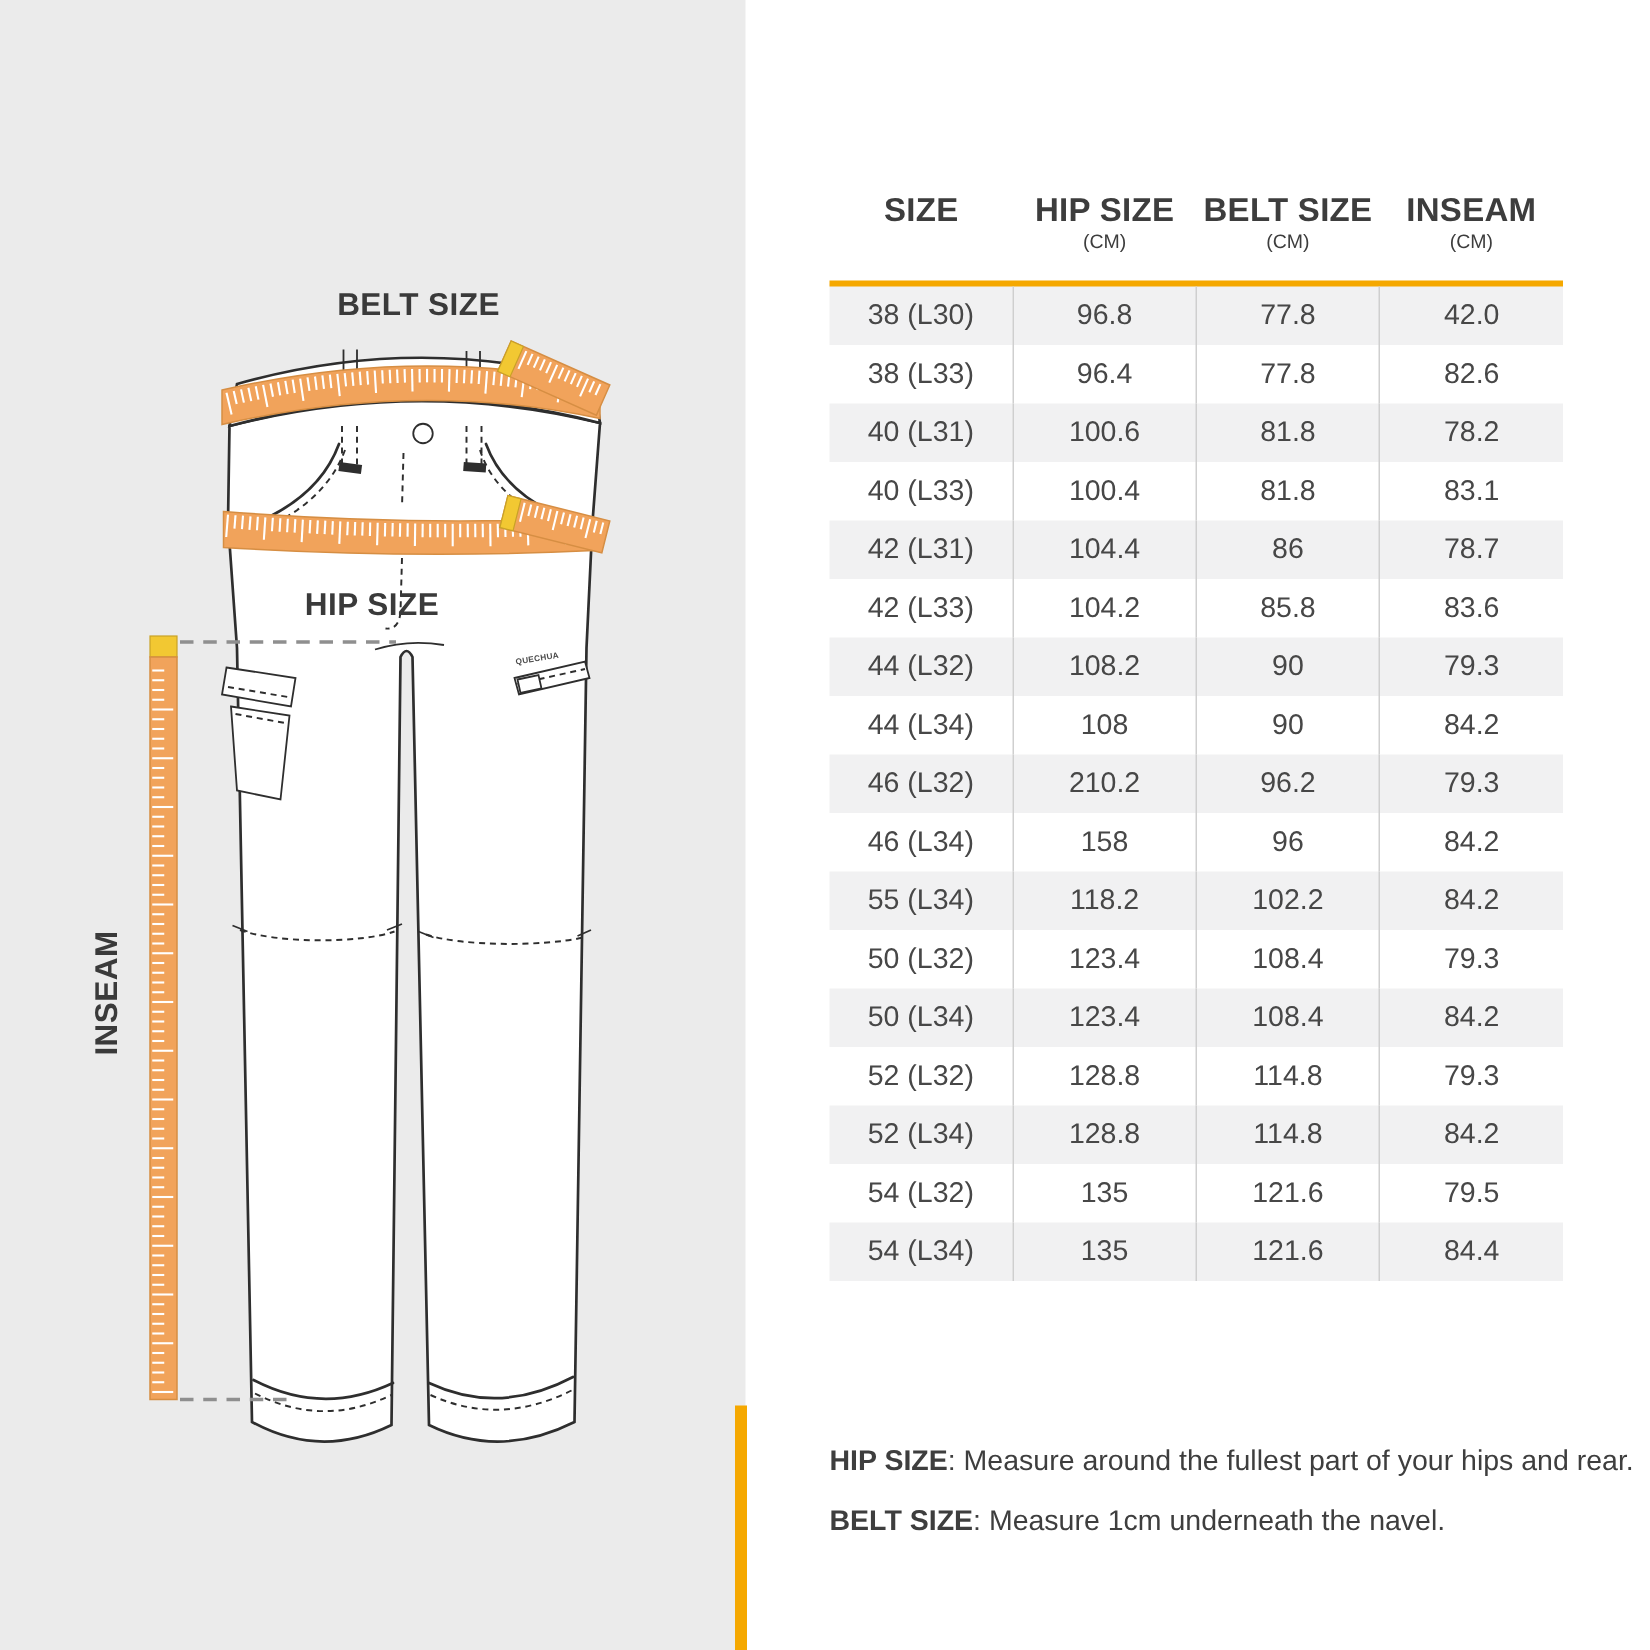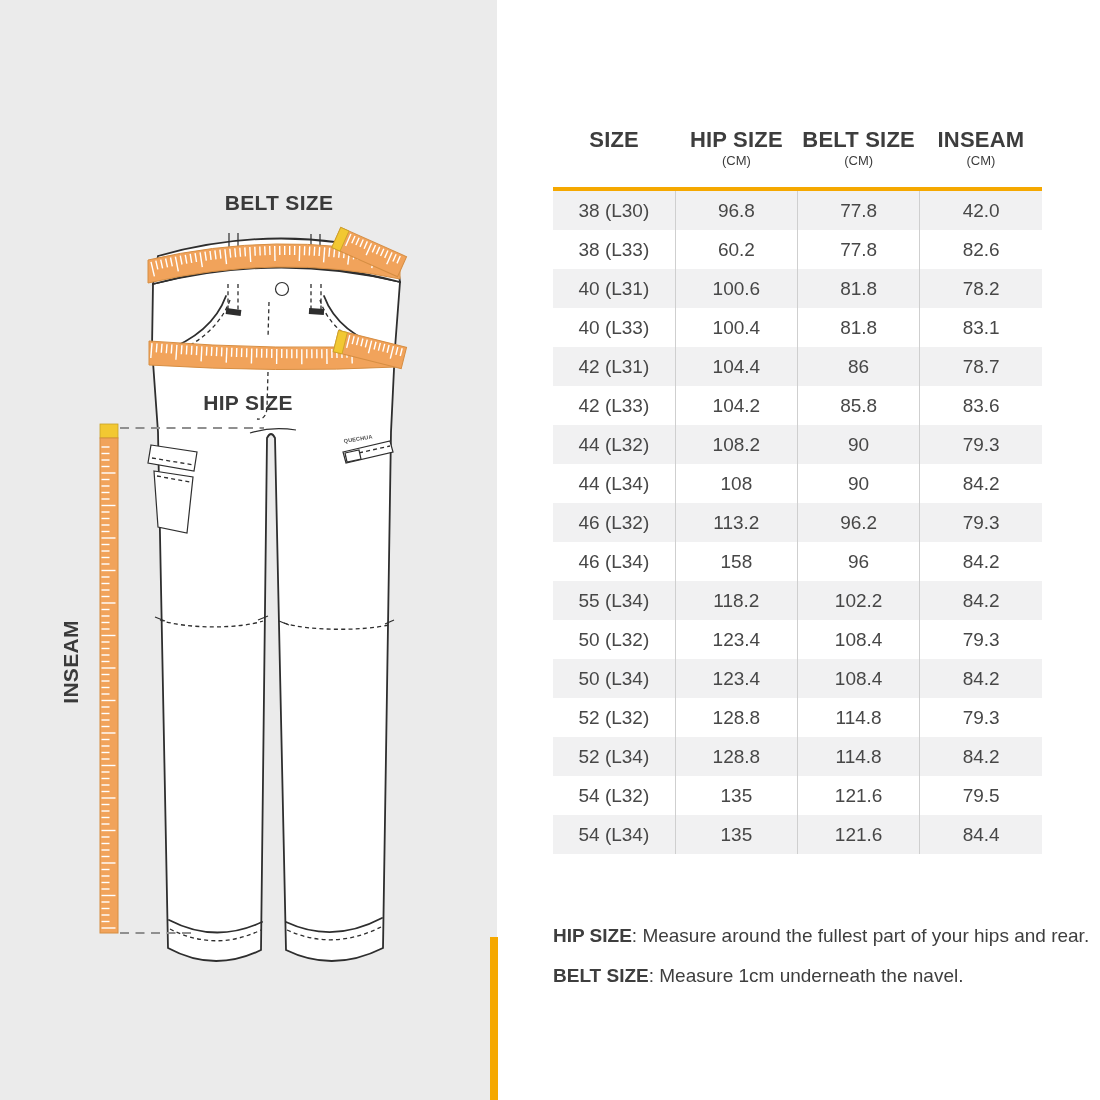--- a/index.html
+++ b/index.html
@@ -43,21 +43,21 @@
   }
   .col-label { font-size:22px; font-weight:bold; color:var(--text, #3D3D3D); letter-spacing:0.2px; line-height:22px; }
   .col-unit  { font-size:13px; font-weight:normal; color:var(--text, #3D3D3D); height:16px; margin-top:2px; }
   .size-table tbody td {
     height:39px; text-align:center; font-size:19px; color:#474747; padding:0;
   }
   .size-table tbody tr:nth-child(odd) td { background:var(--row-stripe, #F1F1F2); }
   .size-table tbody td + td { border-left:1.5px solid #CFCFCF; }
 
   
-  .footnotes { position:absolute; left:553px; top:924px; font-size:19px; color:#3E3E3E; }
+  .footnotes { position:absolute; left:553px; top:963px; font-size:19px; color:#3E3E3E; }
   .fn-line { margin-bottom:16px; line-height:24px; }
   .fn-line .term { font-weight:bold; }
   .accent-bar {
     position:absolute; left:490px; top:937px; width:8px; height:163px;
     background:var(--accent, #F5A800);
   }
 </style>
 </head>
 <body>
 
@@ -382,21 +382,21 @@
       </thead>
       <tbody>
           <tr>
             <td>38 (L30)</td>
             <td>96.8</td>
             <td>77.8</td>
             <td>42.0</td>
           </tr>
           <tr>
             <td>38 (L33)</td>
-            <td>60.2</td>
+            <td>96.4</td>
             <td>77.8</td>
             <td>82.6</td>
           </tr>
           <tr>
             <td>40 (L31)</td>
             <td>100.6</td>
             <td>81.8</td>
             <td>78.2</td>
           </tr>
           <tr>
@@ -424,21 +424,21 @@
             <td>79.3</td>
           </tr>
           <tr>
             <td>44 (L34)</td>
             <td>108</td>
             <td>90</td>
             <td>84.2</td>
           </tr>
           <tr>
             <td>46 (L32)</td>
-            <td>113.2</td>
+            <td>210.2</td>
             <td>96.2</td>
             <td>79.3</td>
           </tr>
           <tr>
             <td>46 (L34)</td>
             <td>158</td>
             <td>96</td>
             <td>84.2</td>
           </tr>
           <tr>

